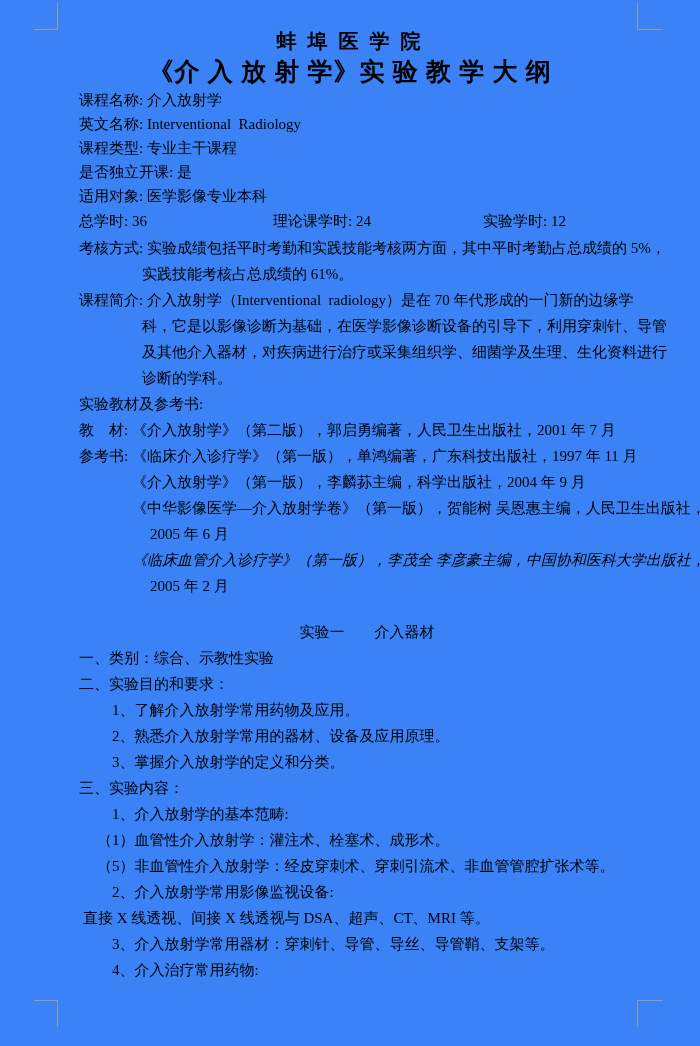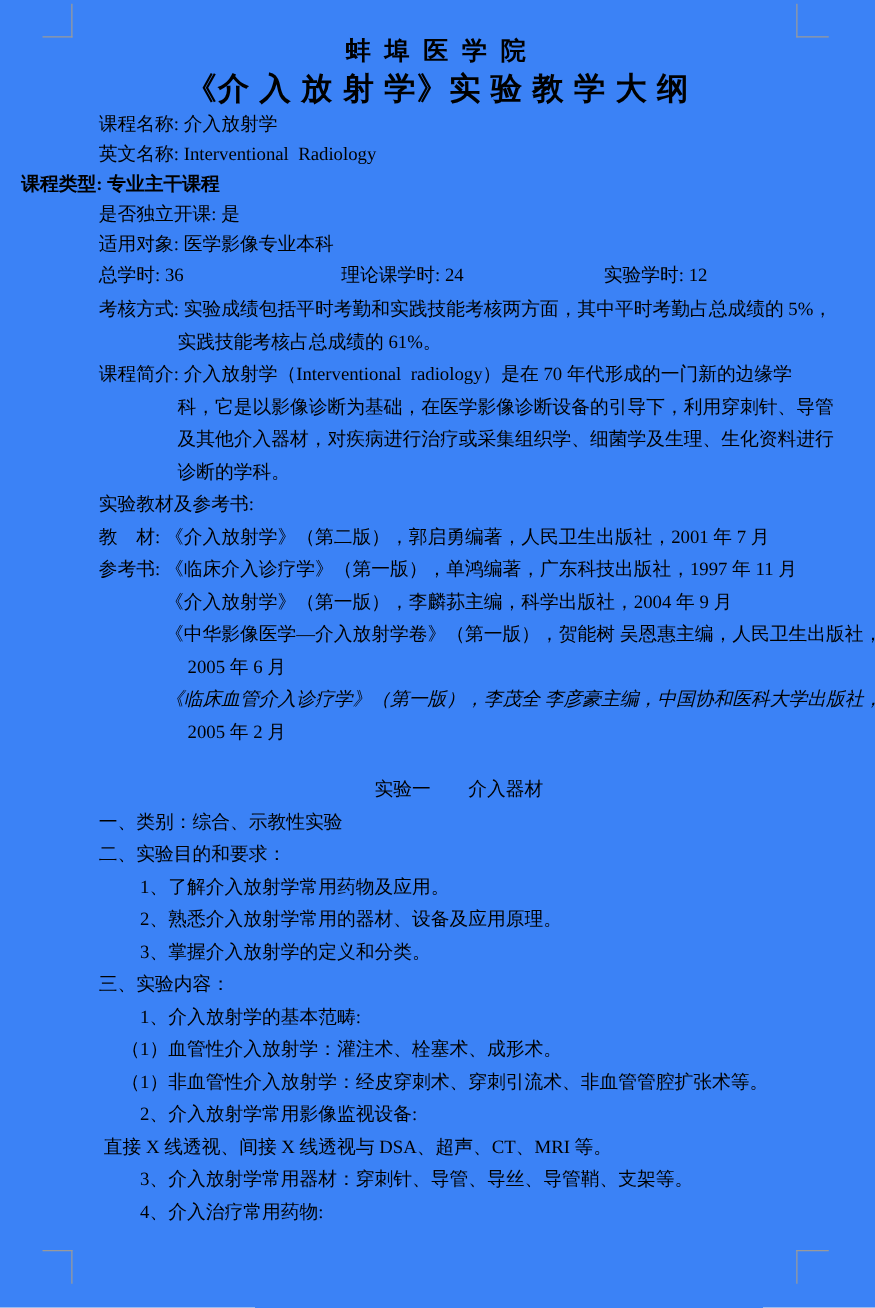--- a/index.html
+++ b/index.html
@@ -54,21 +54,21 @@
   <div class="crop tr"></div>
   <div class="crop bl"></div>
   <div class="crop br"></div>
 
   <h1 class="title">蚌 埠 医 学 院</h1>
   <h2 class="subtitle">《介 入 放 射 学》实 验 教 学 大 纲</h2>
 
   <div id="body-lines">
       <div class="line" style="height: 24px; line-height: 24px;"><span style="margin-left: 62px;">课程名称: 介入放射学</span></div>
       <div class="line" style="height: 24px; line-height: 24px;"><span style="margin-left: 62px;">英文名称: Interventional  Radiology</span></div>
-      <div class="line" style="height: 24px; line-height: 24px;"><span style=" font-weight: bold;">课程类型: 专业主干课程</span></div>
+      <div class="line" style="height: 24px; line-height: 24px;"><span style="margin-left: 62px;">课程类型: 专业主干课程</span></div>
       <div class="line" style="height: 24px; line-height: 24px;"><span style="margin-left: 62px;">是否独立开课: 是</span></div>
       <div class="line" style="height: 24px; line-height: 24px;"><span style="margin-left: 62px; text-align: center;">适用对象: 医学影像专业本科</span></div>
       <div class="line" style="height: 27px; line-height: 27px;"><span class="seg" style="left: 62px;">总学时: 36</span><span class="seg" style="left: 256px;">理论课学时: 24</span><span class="seg" style="left: 466px;">实验学时: 12</span></div>
       <div class="line"><span style="margin-left: 62px;">考核方式: 实验成绩包括平时考勤和实践技能考核两方面，其中平时考勤占总成绩的 5%，</span></div>
       <div class="line"><span style="margin-left: 125px;">实践技能考核占总成绩的 61%。</span></div>
       <div class="line"><span style="margin-left: 62px;">课程简介: 介入放射学（Interventional  radiology）是在 70 年代形成的一门新的边缘学</span></div>
       <div class="line"><span style="margin-left: 125px;">科，它是以影像诊断为基础，在医学影像诊断设备的引导下，利用穿刺针、导管</span></div>
       <div class="line"><span style="margin-left: 125px;">及其他介入器材，对疾病进行治疗或采集组织学、细菌学及生理、生化资料进行</span></div>
       <div class="line"><span style="margin-left: 125px;">诊断的学科。</span></div>
       <div class="line"><span style="margin-left: 62px;">实验教材及参考书:</span></div>
@@ -82,19 +82,19 @@
       <div class="line" style="height: 20px; line-height: 20px;"><span style="margin-left: 62px;"></span></div>
       <div class="line center">实验一　　介入器材</div>
       <div class="line"><span style="margin-left: 62px;">一、类别：综合、示教性实验</span></div>
       <div class="line"><span style="margin-left: 62px;">二、实验目的和要求：</span></div>
       <div class="line"><span style="margin-left: 95px;">1、了解介入放射学常用药物及应用。</span></div>
       <div class="line"><span style="margin-left: 95px;">2、熟悉介入放射学常用的器材、设备及应用原理。</span></div>
       <div class="line"><span style="margin-left: 95px;">3、掌握介入放射学的定义和分类。</span></div>
       <div class="line"><span style="margin-left: 62px;">三、实验内容：</span></div>
       <div class="line"><span style="margin-left: 95px;">1、介入放射学的基本范畴:</span></div>
       <div class="line"><span style="margin-left: 80px;">（1）血管性介入放射学：灌注术、栓塞术、成形术。</span></div>
-      <div class="line"><span style="margin-left: 80px;">（1）非血管性介入放射学：经皮穿刺术、穿刺引流术、非血管管腔扩张术等。</span></div>
+      <div class="line"><span style="margin-left: 80px;">（5）非血管性介入放射学：经皮穿刺术、穿刺引流术、非血管管腔扩张术等。</span></div>
       <div class="line"><span style="margin-left: 95px;">2、介入放射学常用影像监视设备:</span></div>
       <div class="line"><span style="margin-left: 66px;">直接 X 线透视、间接 X 线透视与 DSA、超声、CT、MRI 等。</span></div>
       <div class="line"><span style="margin-left: 95px;">3、介入放射学常用器材：穿刺针、导管、导丝、导管鞘、支架等。</span></div>
       <div class="line"><span style="margin-left: 95px;">4、介入治疗常用药物:</span></div>
     </div>
 </div>
 
 </body></html>

